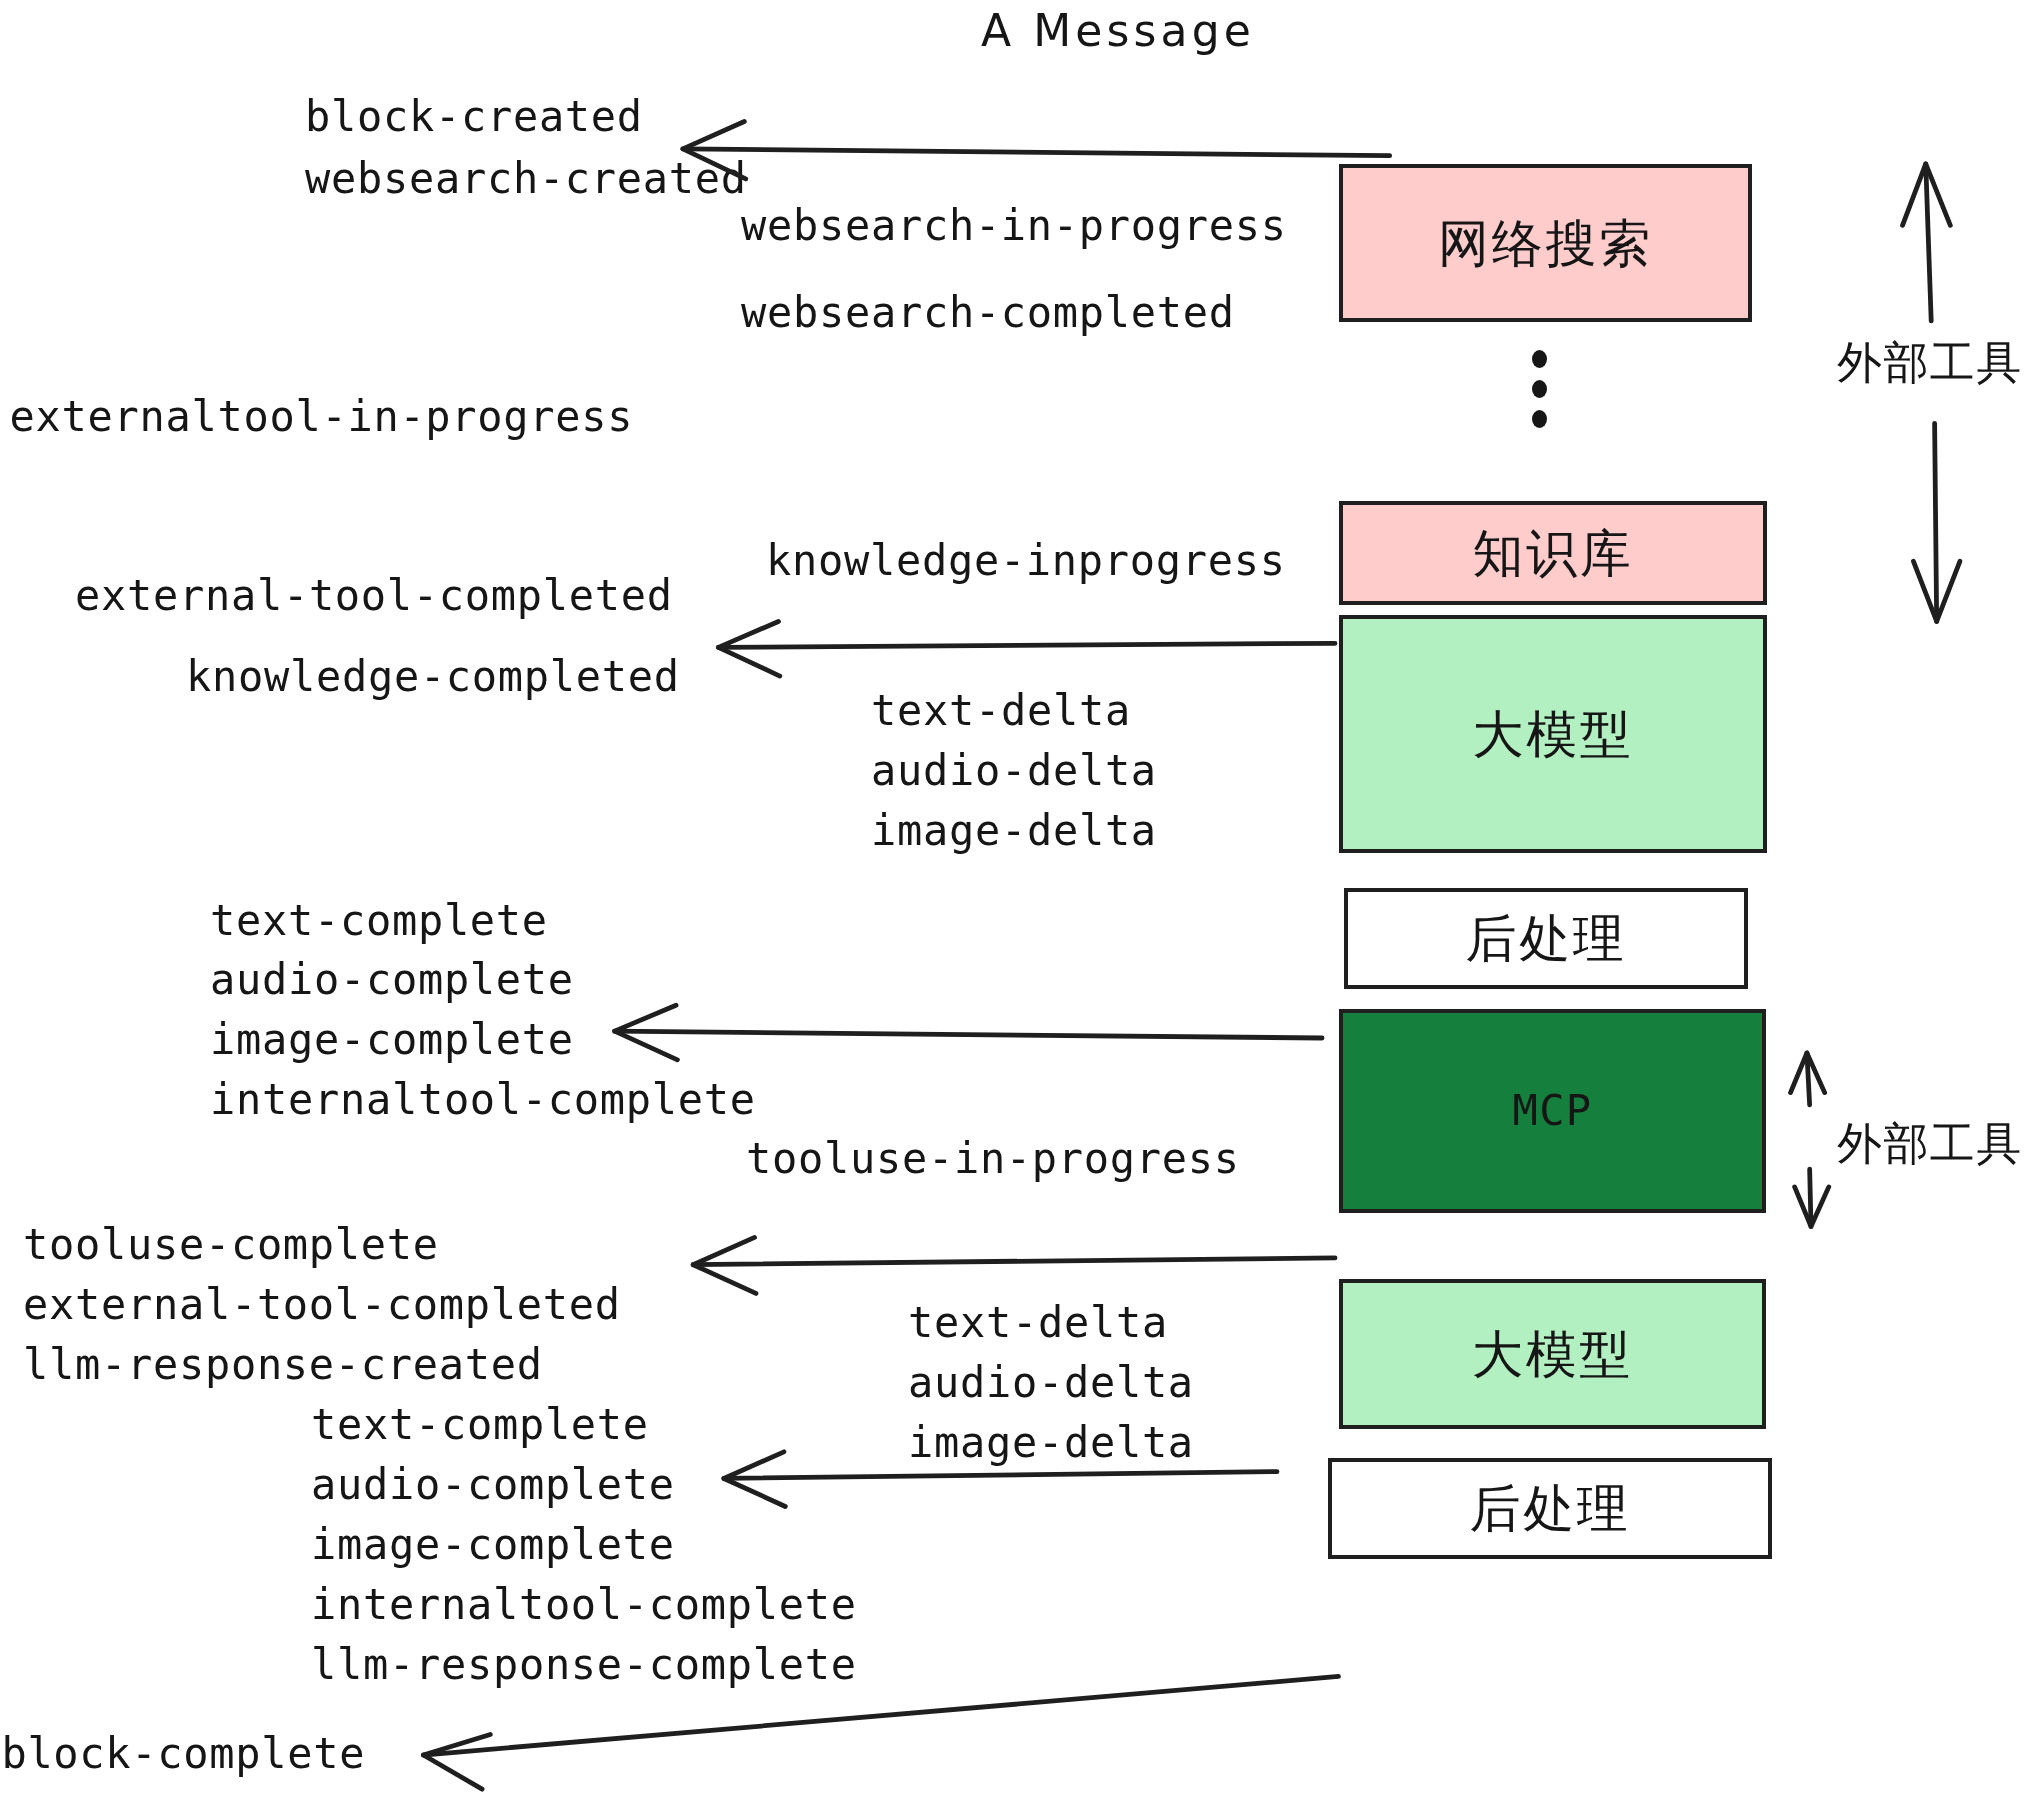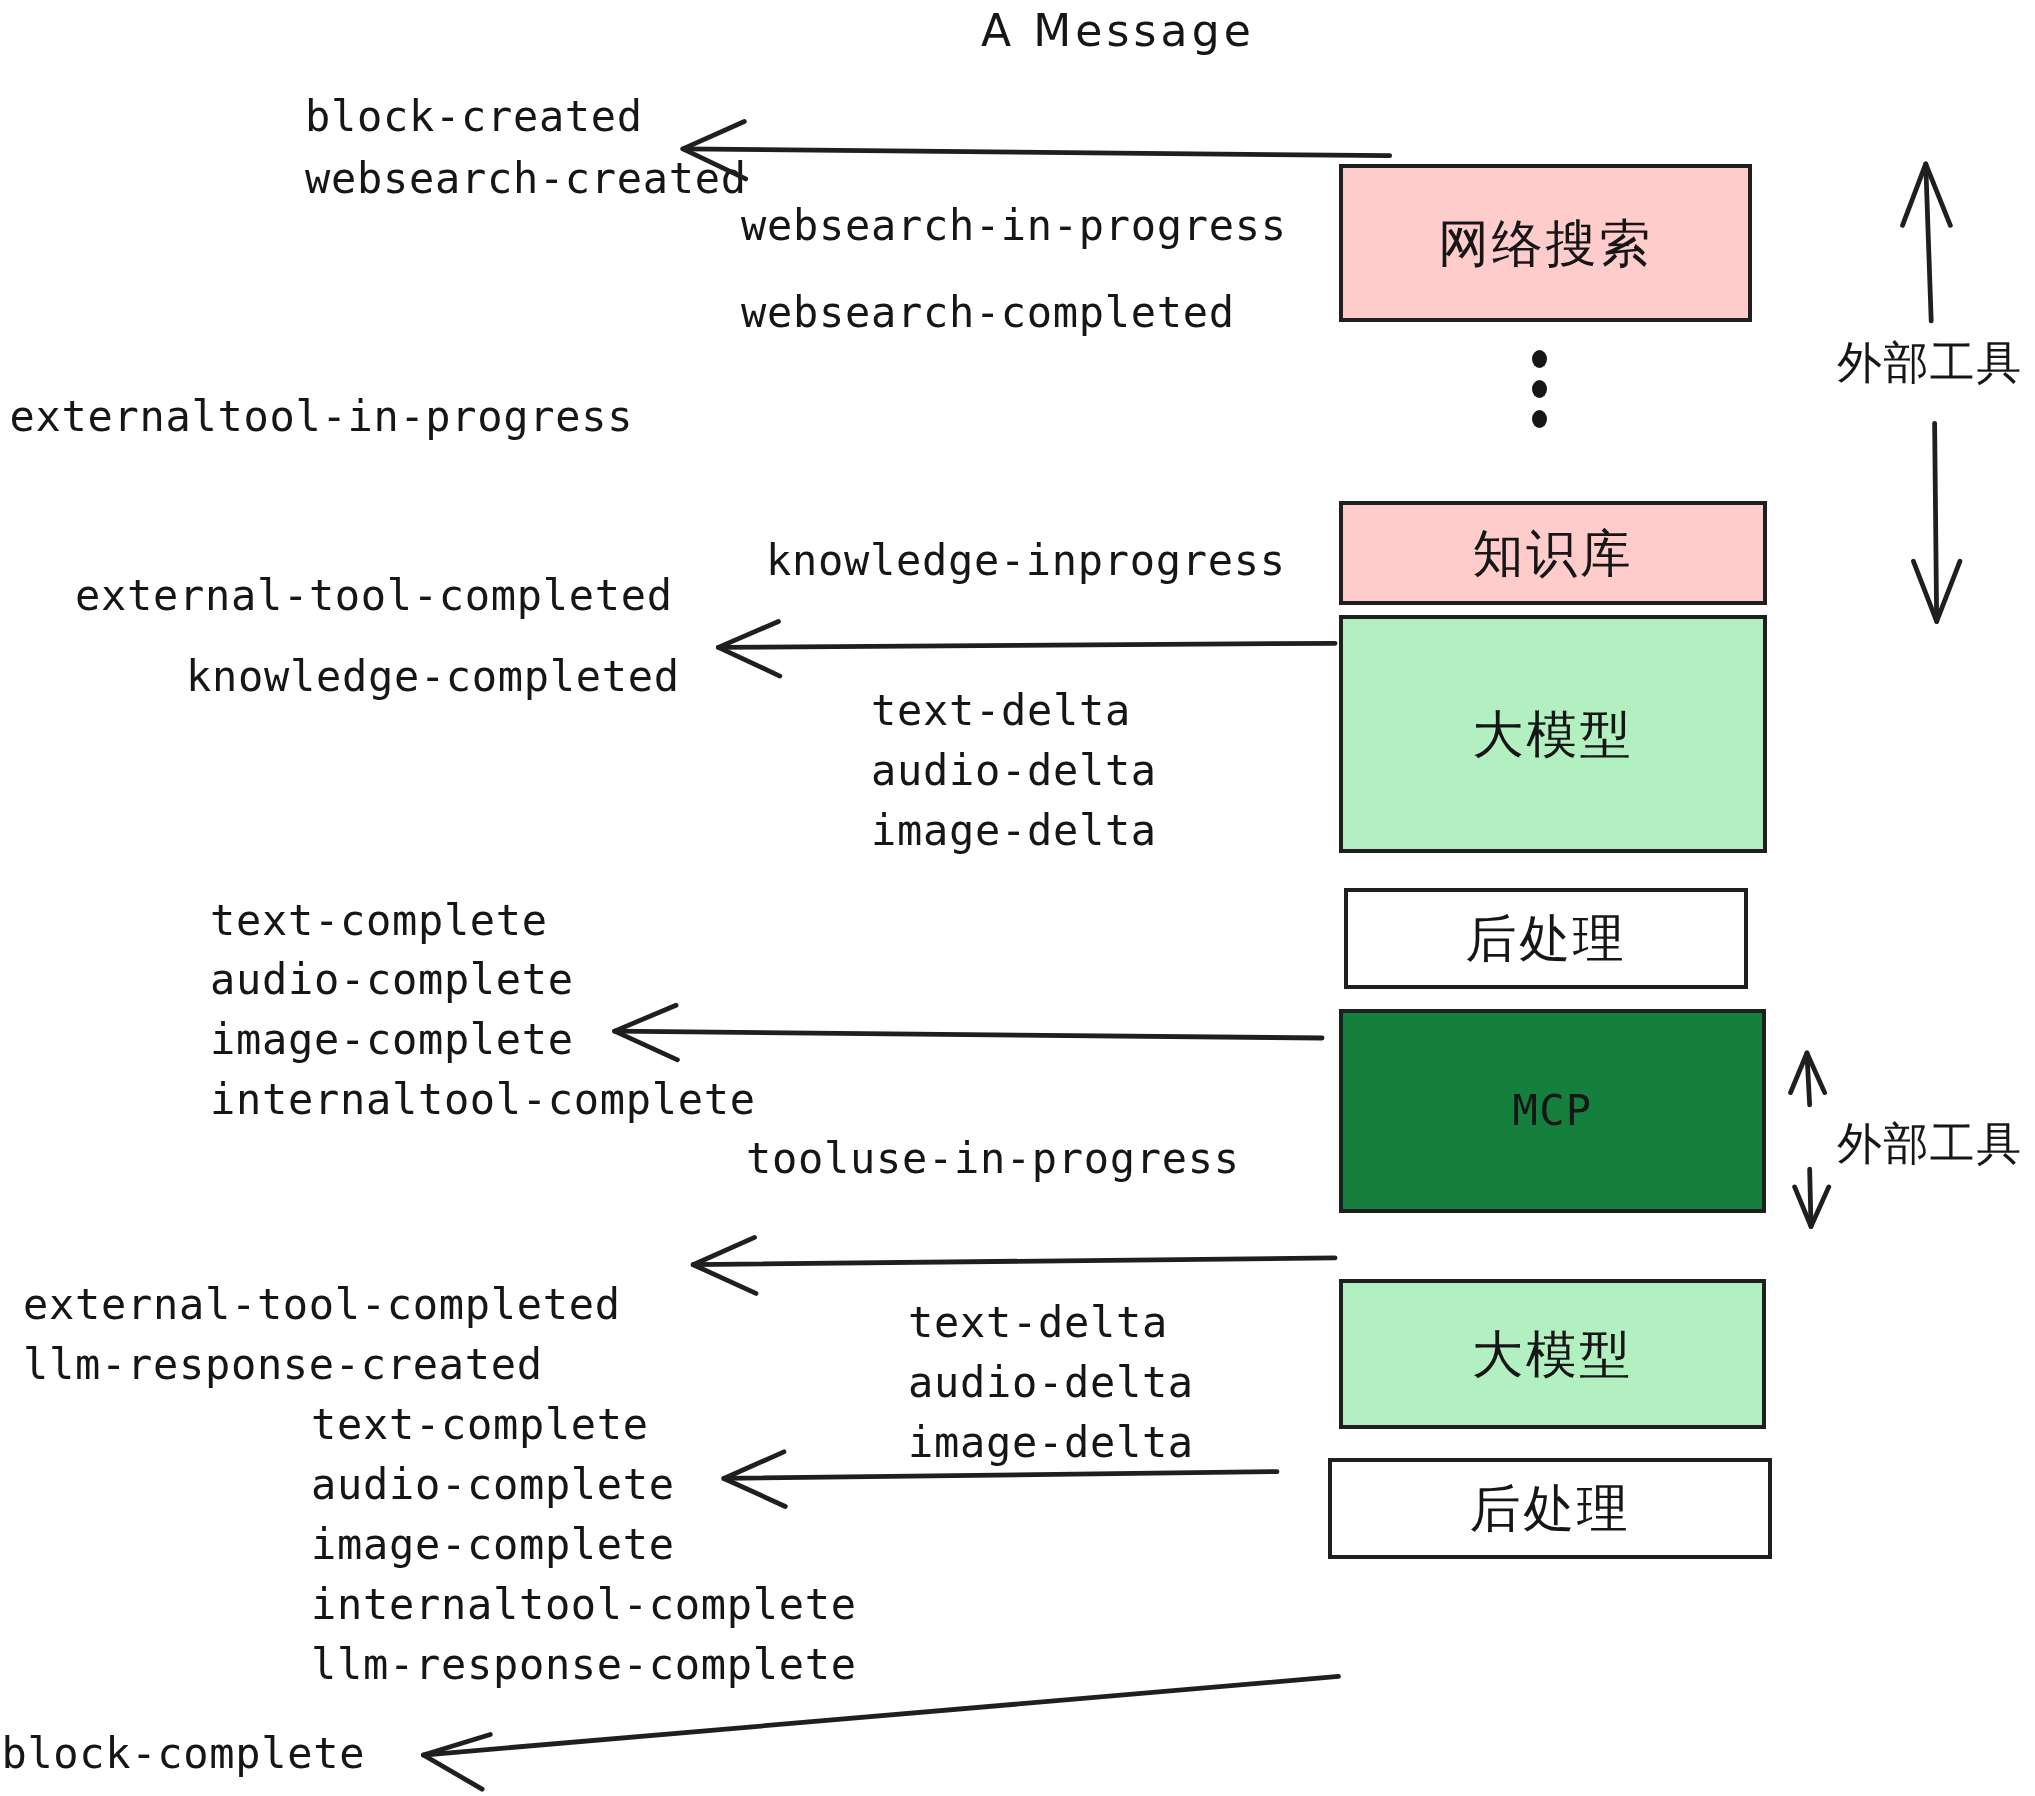--- a/index.html
+++ b/index.html
@@ -95,20 +95,21 @@
   <div class="evt" style="left:871px; top:690px;">text-delta</div>
   <div class="evt" style="left:871px; top:750px;">audio-delta</div>
   <div class="evt" style="left:871px; top:810px;">image-delta</div>
 
   <div class="evt" style="left:210px; top:900px;">text-complete</div>
   <div class="evt" style="left:210px; top:959px;">audio-complete</div>
   <div class="evt" style="left:210px; top:1019px;">image-complete</div>
   <div class="evt" style="left:210px; top:1079px;">internaltool-complete</div>
   <div class="evt" style="left:746px; top:1138px;">tooluse-in-progress</div>
 
+  <div class="evt" style="left:23px; top:1224px;">tooluse-complete</div>
   <div class="evt" style="left:23px; top:1284px;">external-tool-completed</div>
   <div class="evt" style="left:23px; top:1344px;">llm-response-created</div>
 
   <div class="evt" style="left:908px; top:1302px;">text-delta</div>
   <div class="evt" style="left:908px; top:1362px;">audio-delta</div>
   <div class="evt" style="left:908px; top:1422px;">image-delta</div>
 
   <div class="evt" style="left:311px; top:1404px;">text-complete</div>
   <div class="evt" style="left:311px; top:1464px;">audio-complete</div>
   <div class="evt" style="left:311px; top:1524px;">image-complete</div>

